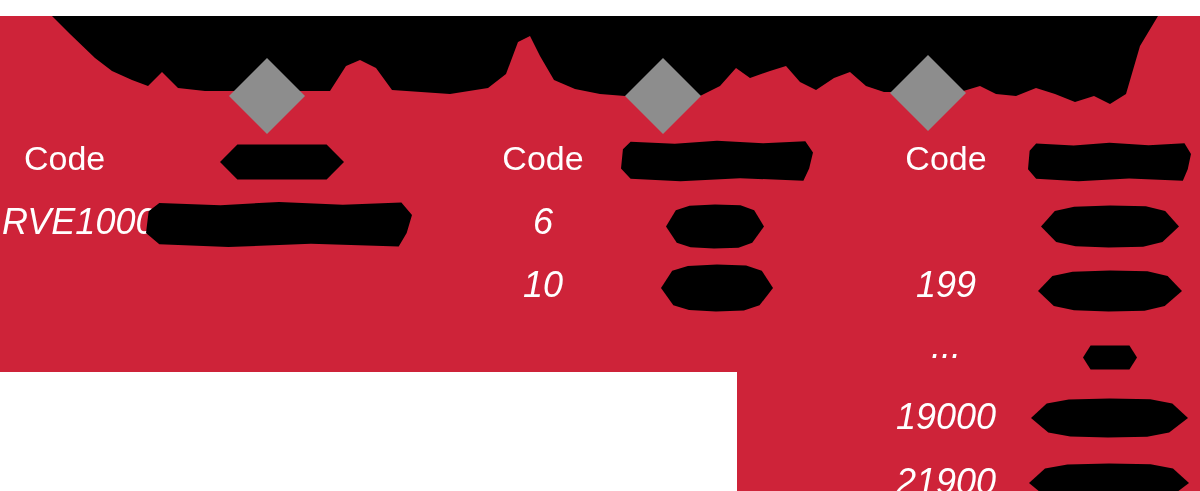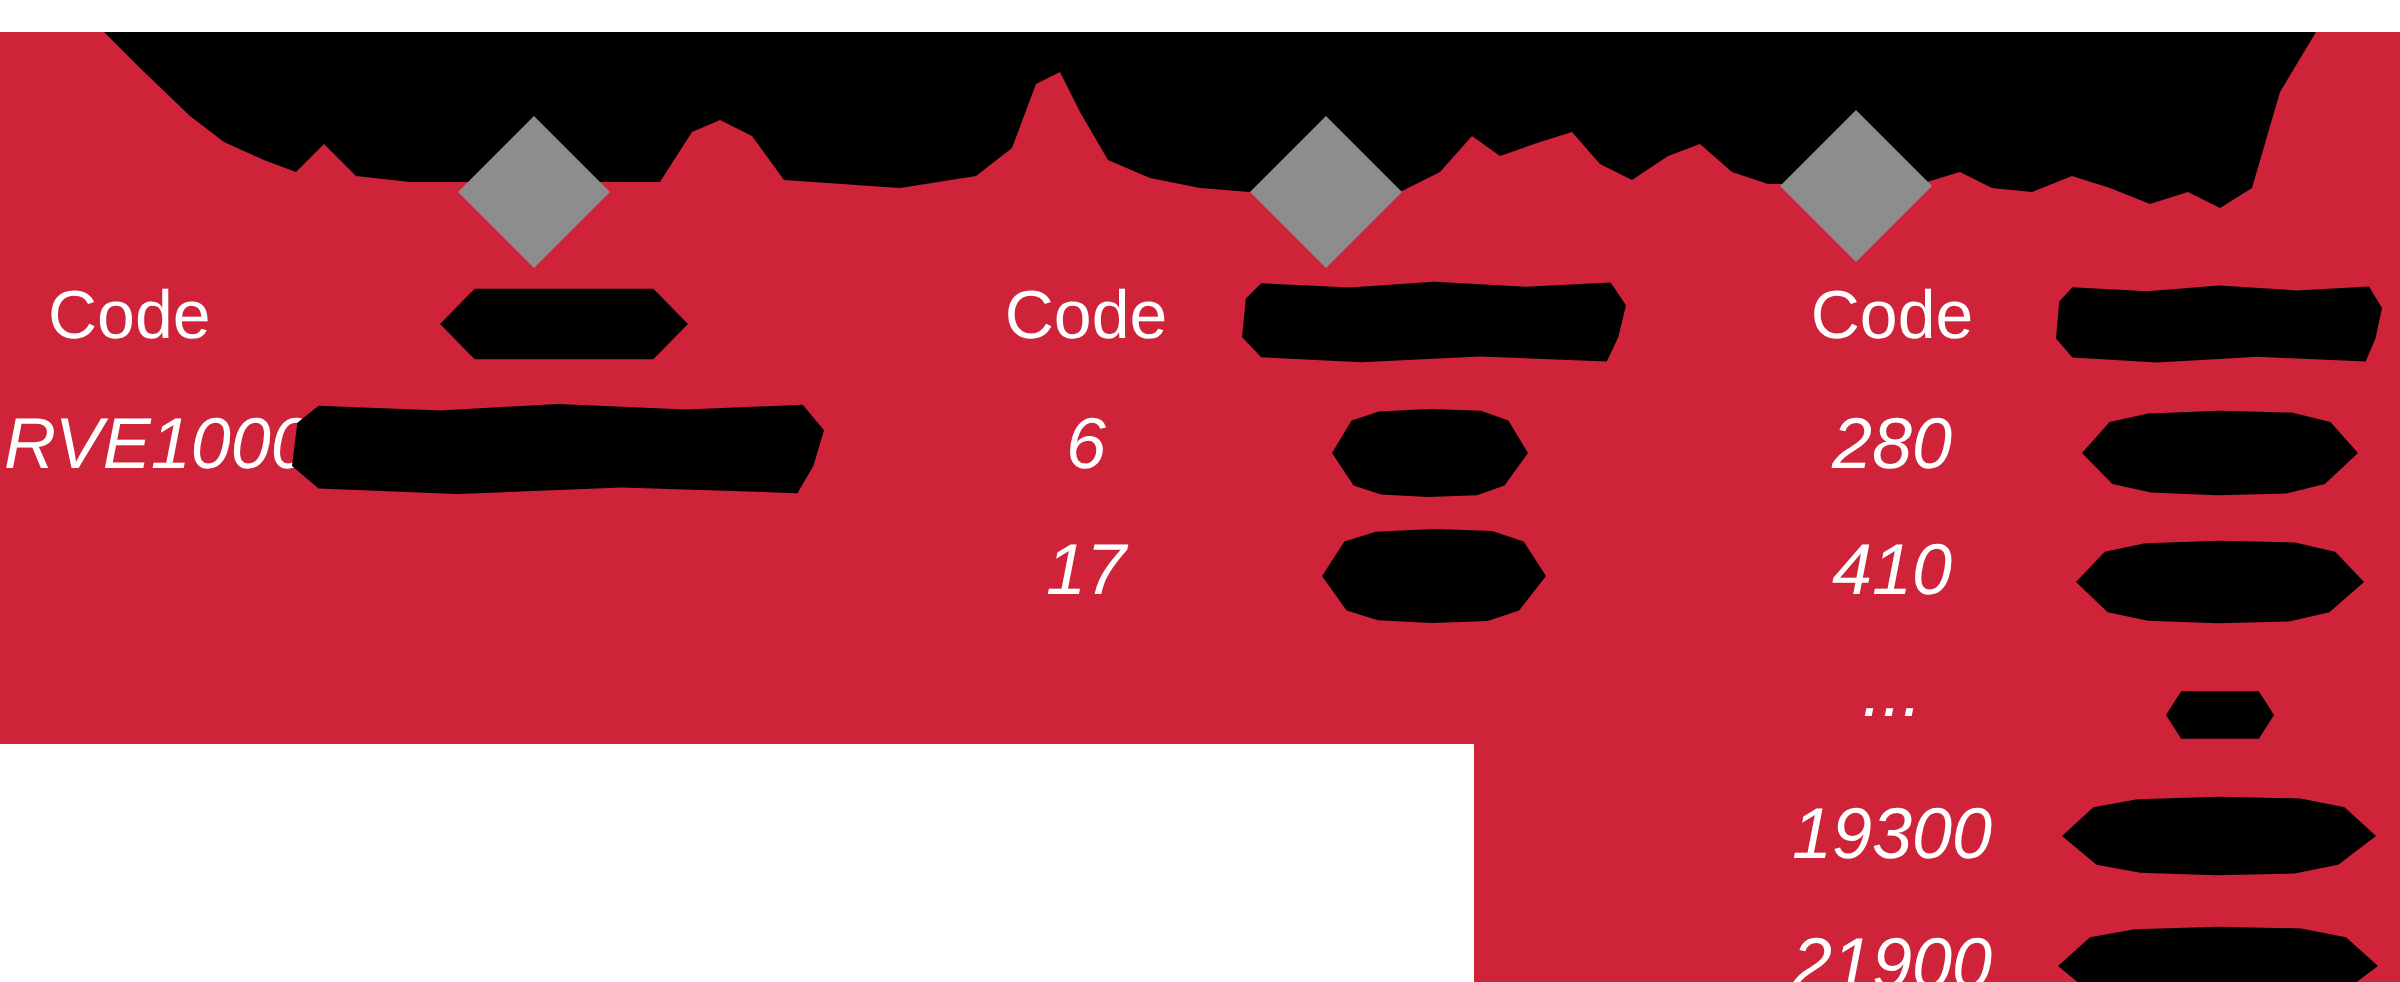--- a/index.html
+++ b/index.html
@@ -69,30 +69,29 @@
   <div class="red-body"></div>
   <div class="red-col"></div>
 
   <div class="wt hdr t1-code-h">Code</div>
   <div class="wt val t1-code-v">RVE1000</div>
   <div class="blob clip-hex b-series-h">Series</div>
   <div class="blob clip-ragged b-series-v">Raynen VFD model</div>
 
   <div class="wt hdr ctr t2-col row-h">Code</div>
   <div class="wt val ctr t2-col row-1">6</div>
-  <div class="wt val ctr t2-col row-2">17</div>
+  <div class="wt val ctr t2-col row-2">10</div>
   <div class="blob clip-ragged b-volt-h">Rated voltage</div>
   <div class="blob clip-lens b-volt-1">6kV</div>
   <div class="blob clip-lens b-volt-2">10kV</div>
 
   <div class="wt hdr ctr t3-col row-h">Code</div>
-  <div class="wt val ctr t3-col row-1">280</div>
-  <div class="wt val ctr t3-col row-2">410</div>
+  <div class="wt val ctr t3-col row-2">199</div>
   <div class="wt val ctr t3-col row-3">...</div>
-  <div class="wt val ctr t3-col row-4">19300</div>
+  <div class="wt val ctr t3-col row-4">19000</div>
   <div class="wt val ctr t3-col row-5">21900</div>
   <div class="blob clip-ragged b-pow-h">Rated Power</div>
   <div class="blob clip-lens b-pow-1">280kW</div>
   <div class="blob clip-lens b-pow-2">315kW</div>
   <div class="blob clip-hex b-pow-3">...</div>
   <div class="blob clip-lens b-pow-4">11200kW</div>
   <div class="blob clip-lens b-pow-5">12500kW</div>
 
 </div>
 

